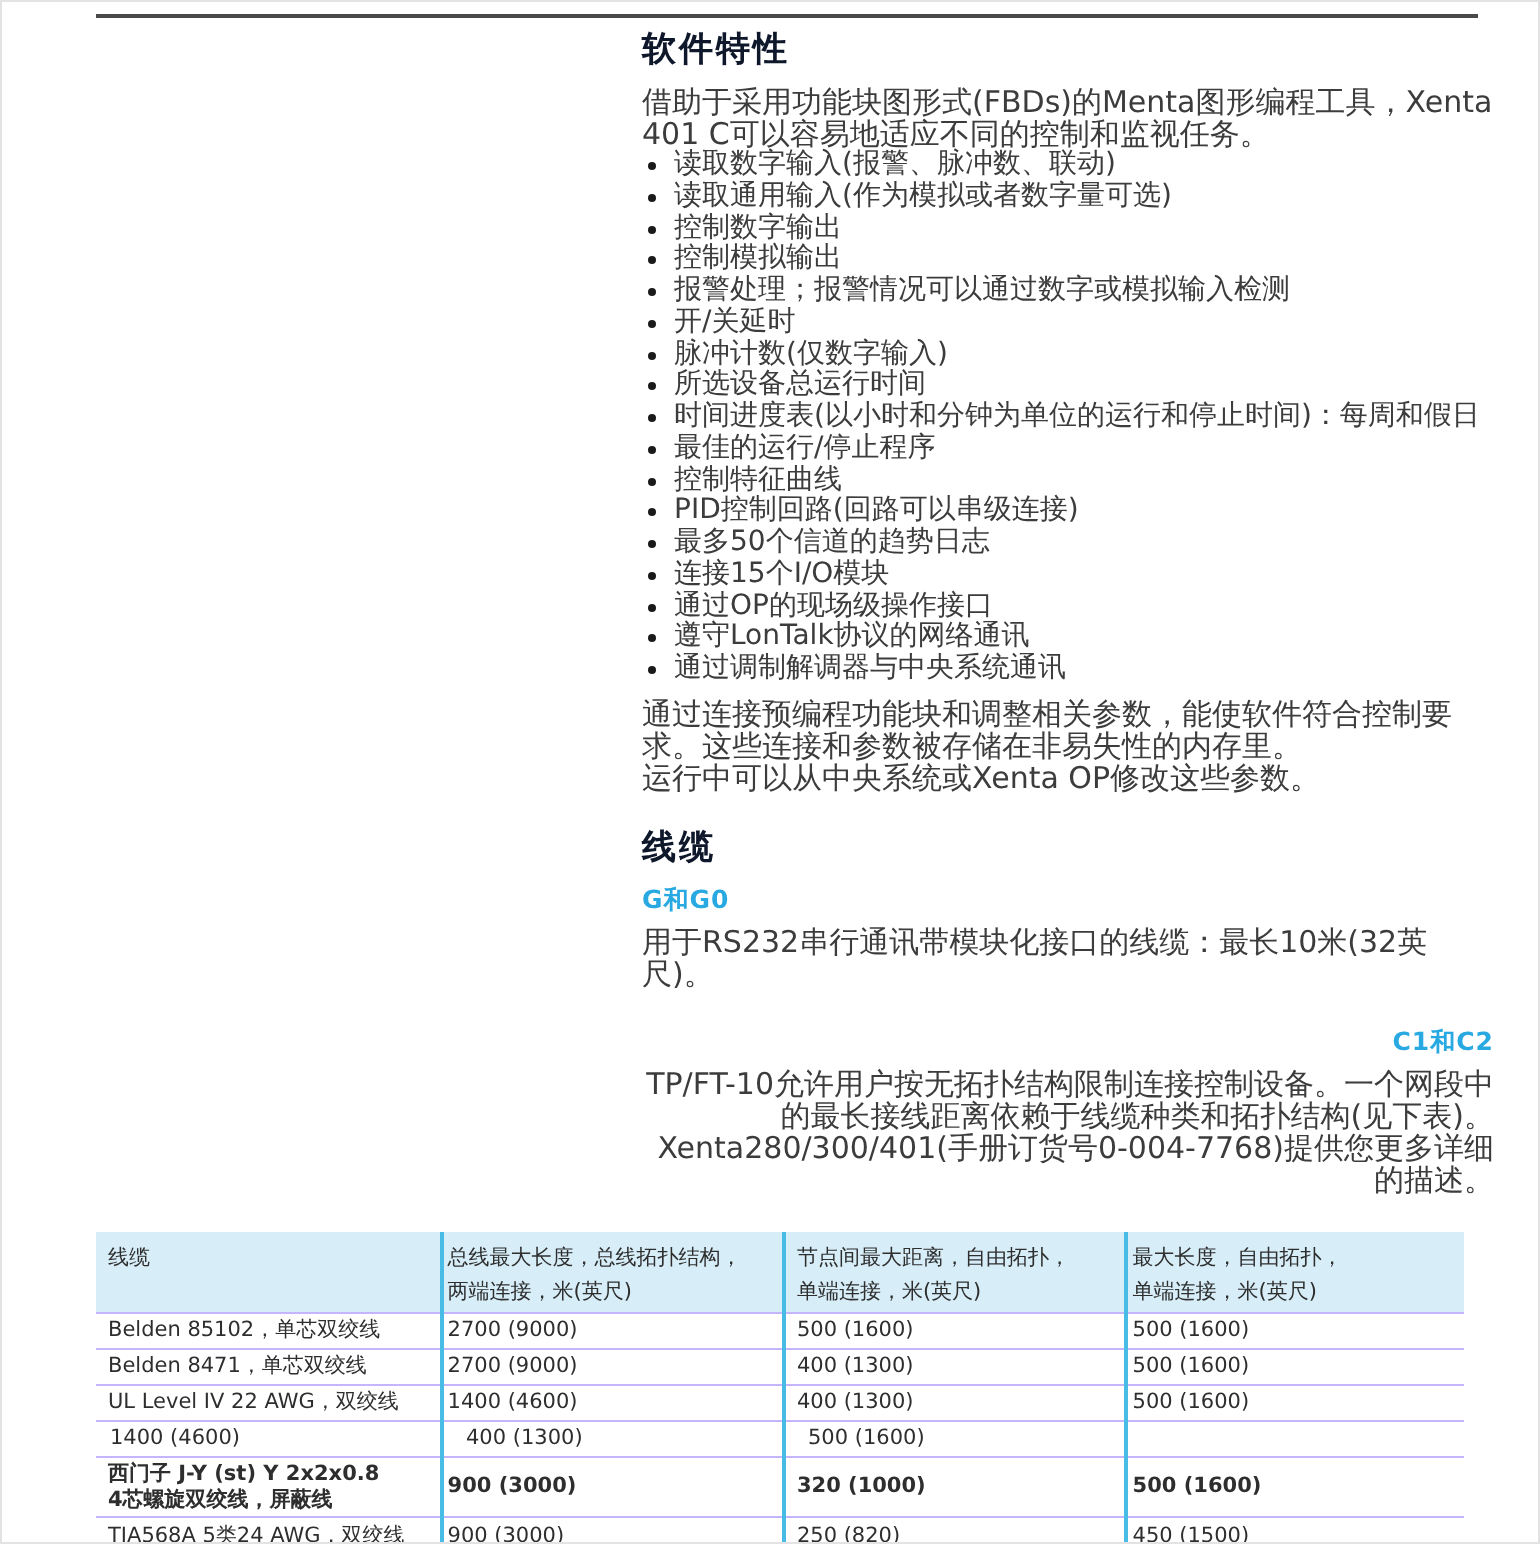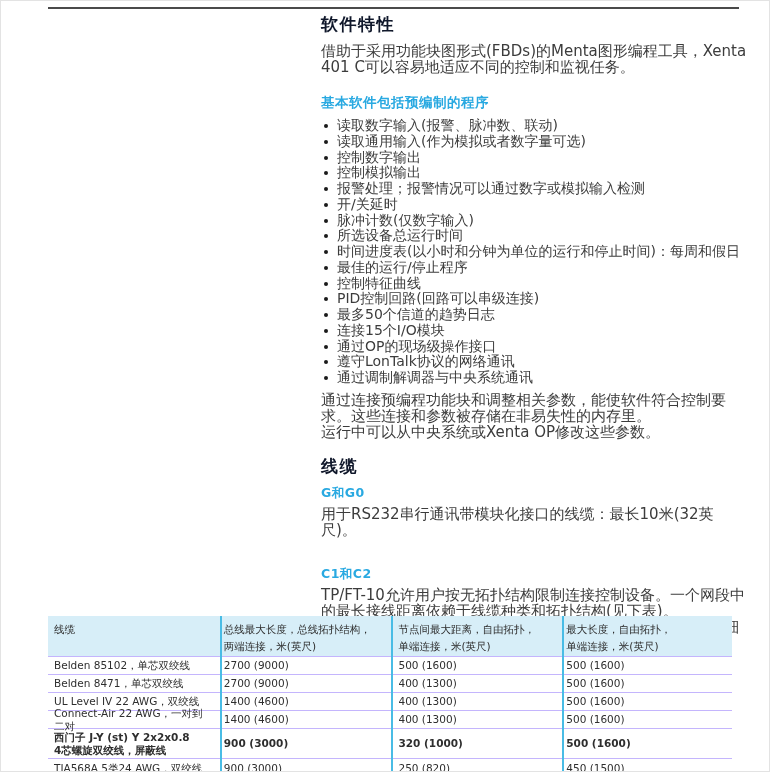--- a/index.html
+++ b/index.html
@@ -14,21 +14,21 @@
   h2{font-size:13.5px;font-weight:bold;color:#29a9e1;margin:19px 0 6px 0;letter-spacing:.5px;}
   h3{font-size:12.5px;font-weight:bold;color:#29a9e1;margin:0 0 4px 0;letter-spacing:.5px;}
   p.body,div.line{font-size:15px;line-height:16px;margin:0;color:#3c3c3c;}
   ul.features{list-style:none;margin:0;padding:0;}
   ul.features li{position:relative;padding-left:16px;font-size:14px;line-height:15.75px;}
   ul.features .dot{position:absolute;left:3px;top:6px;width:4px;height:4px;border-radius:50%;background:#1a1a1a;}
   .closing p{margin:0;}
   .closing{margin-top:6px;}
   .cables-title{margin-top:15px;}
   .sub{margin-top:2px;}
-  .sub+.sub{margin-top:28px;}
+  .sub+.sub{margin-top:18px;text-align:right;}
   
   .ctable{position:absolute;left:47px;top:615px;width:684px;font-size:10.5px;color:#2e2e2e;padding-bottom:6px;}
   .sep{position:absolute;top:0;bottom:0;width:2px;background:#49bce5;}
   .sep.s1{left:172px}.sep.s2{left:343px}.sep.s3{left:514px}
   .thead{display:flex;background:#d7eef8;height:40px;}
   .cell{box-sizing:border-box;white-space:pre-line;}
   .th{padding:5px 6px 0 6px;line-height:17px;}
   .col0{width:172px}.col1{width:178px}.col2{width:171px}.col3{width:176px}
   .trow .cell{padding:0 6px;line-height:12.5px;}
   .col1.cell,.col2.cell,.col3.cell{padding-left:7px;}
@@ -40,21 +40,20 @@
 </head>
 <body>
 
 <div class="page">
   <div class="top-rule"></div>
 
   <div class="content">
     <h1>软件特性</h1>
     <p class="body">借助于采用功能块图形式(FBDs)的Menta图形编程工具，Xenta 401 C可以容易地适应不同的控制和监视任务。</p>
 
-    <h2>基本软件包括预编制的程序</h2>
     <ul class="features">
         <li><span class="dot"></span><span class="li-text">读取数字输入(报警、脉冲数、联动)</span></li>
         <li><span class="dot"></span><span class="li-text">读取通用输入(作为模拟或者数字量可选)</span></li>
         <li><span class="dot"></span><span class="li-text">控制数字输出</span></li>
         <li><span class="dot"></span><span class="li-text">控制模拟输出</span></li>
         <li><span class="dot"></span><span class="li-text">报警处理；报警情况可以通过数字或模拟输入检测</span></li>
         <li><span class="dot"></span><span class="li-text">开/关延时</span></li>
         <li><span class="dot"></span><span class="li-text">脉冲计数(仅数字输入)</span></li>
         <li><span class="dot"></span><span class="li-text">所选设备总运行时间</span></li>
         <li><span class="dot"></span><span class="li-text">时间进度表(以小时和分钟为单位的运行和停止时间)：每周和假日</span></li>
@@ -117,21 +116,20 @@
           <div class="cell col2">400 (1300)</div>
           <div class="cell col3">500 (1600)</div>
         </div>
         <div class="trow">
           <div class="cell col0">UL Level IV 22 AWG，双绞线</div>
           <div class="cell col1">1400 (4600)</div>
           <div class="cell col2">400 (1300)</div>
           <div class="cell col3">500 (1600)</div>
         </div>
         <div class="trow">
-          <div class="cell col0">Connect-Air 22 AWG，一对到二对</div>
           <div class="cell col1">1400 (4600)</div>
           <div class="cell col2">400 (1300)</div>
           <div class="cell col3">500 (1600)</div>
         </div>
         <div class="trow">
           <div class="cell col0">西门子 J-Y (st) Y 2x2x0.8
 4芯螺旋双绞线，屏蔽线</div>
           <div class="cell col1">900 (3000)</div>
           <div class="cell col2">320 (1000)</div>
           <div class="cell col3">500 (1600)</div>

